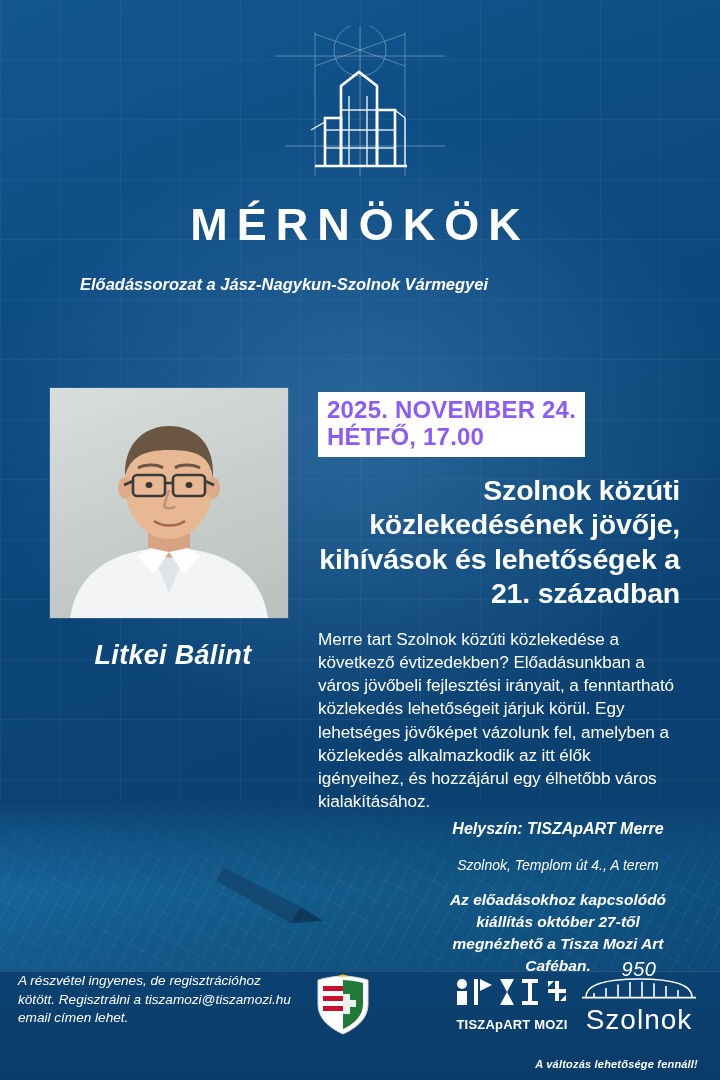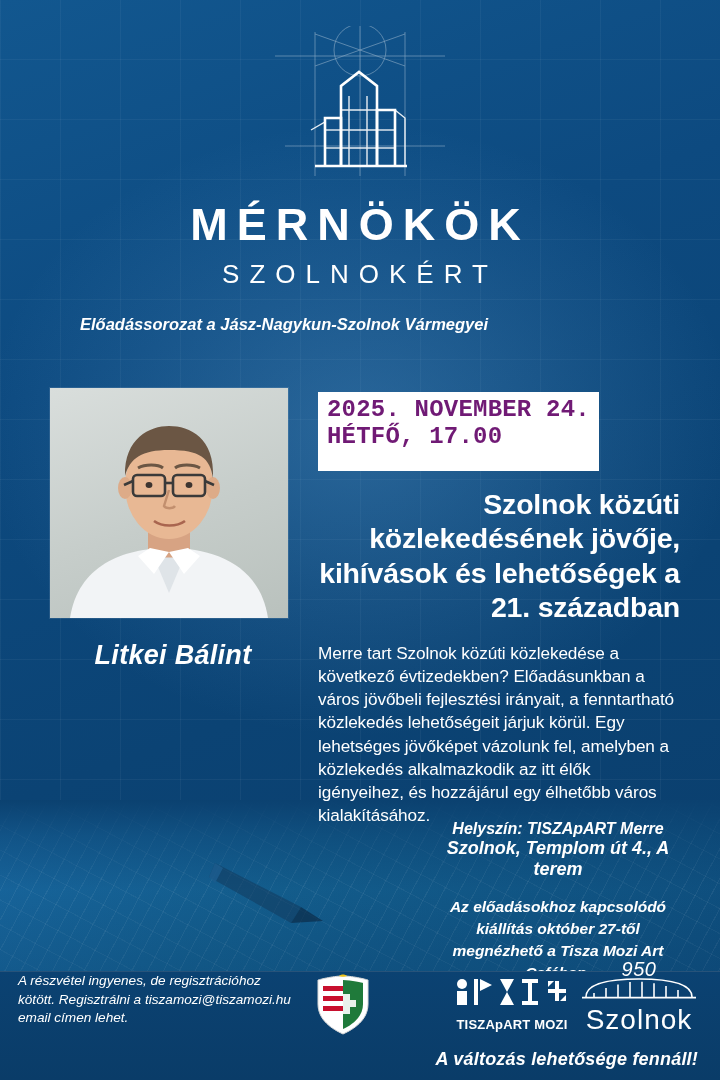--- a/index.html
+++ b/index.html
@@ -149,27 +149,26 @@
   
   .main-col {
     position: absolute;
     left: 318px;
     top: 392px;
     width: 362px;
   }
   .date-box {
     display: inline-block;
     background: #ffffff;
-    color: #701a75;
+    color: #8b5cf6;
     font-size: 24px;
     font-weight: bold;
-    padding: 5px 9px 20px 9px;
+    padding: 5px 9px 6px 9px;
     line-height: 1.12;
     letter-spacing: 0.2px;
-    font-family: Liberation Mono, monospace;
   }
   .date-box .l2 {
     display: block;
   }
   .talk-title {
     margin-top: 16px;
     color: #ffffff;
     font-size: 28.5px;
     font-weight: bold;
     line-height: 1.21;
@@ -192,23 +191,22 @@
     width: 252px;
     text-align: center;
     color: #ffffff;
     font-style: italic;
   }
   .venue .v1 {
     font-size: 16px;
     font-weight: bold;
   }
   .venue .v2 {
-    font-size: 18px;
-    margin-top: 0;
-    font-weight: bold;
+    font-size: 14px;
+    margin-top: 19px;
   }
   .venue .v3 {
     margin-top: 16px;
     font-size: 15.5px;
     font-weight: bold;
     line-height: 1.42;
   }
 
   
   .footer-note {
@@ -265,21 +263,21 @@
   .city-logo .name {
     font-size: 28px;
     letter-spacing: 1px;
     margin-top: 1px;
   }
   .slogan {
     position: absolute;
     right: 22px;
     bottom: 10px;
     color: #ffffff;
-    font-size: 18px;
+    font-size: 11px;
     font-style: italic;
     font-weight: bold;
     letter-spacing: 0.2px;
   }
 </style>
 </head>
 <body>
 
 <div class="poster">
 
@@ -319,21 +317,20 @@
         <line x1="86" y1="122" x2="122" y2="122"></line>
         <line x1="70" y1="104" x2="86" y2="104"></line>
         <line x1="70" y1="122" x2="86" y2="122"></line>
         <line x1="122" y1="104" x2="140" y2="104"></line>
         <line x1="122" y1="122" x2="140" y2="122"></line>
         <polyline points="140,84 150,92 150,140"></polyline>
         <polyline points="56,104 70,96 70,140"></polyline>
       </g>
     </svg>
     <div class="brand-title">MÉRNÖKÖK</div>
-    <div class="brand-sub">SZOLNOKÉRT</div>
     <div class="brand-tagline">
       <div>Előadássorozat a Jász-Nagykun-Szolnok Vármegyei</div>
     </div>
   </div>
 
   <div class="speaker">
     <div class="portrait">
       <div class="bg"></div>
       <svg viewBox="0 0 238 230">
 

